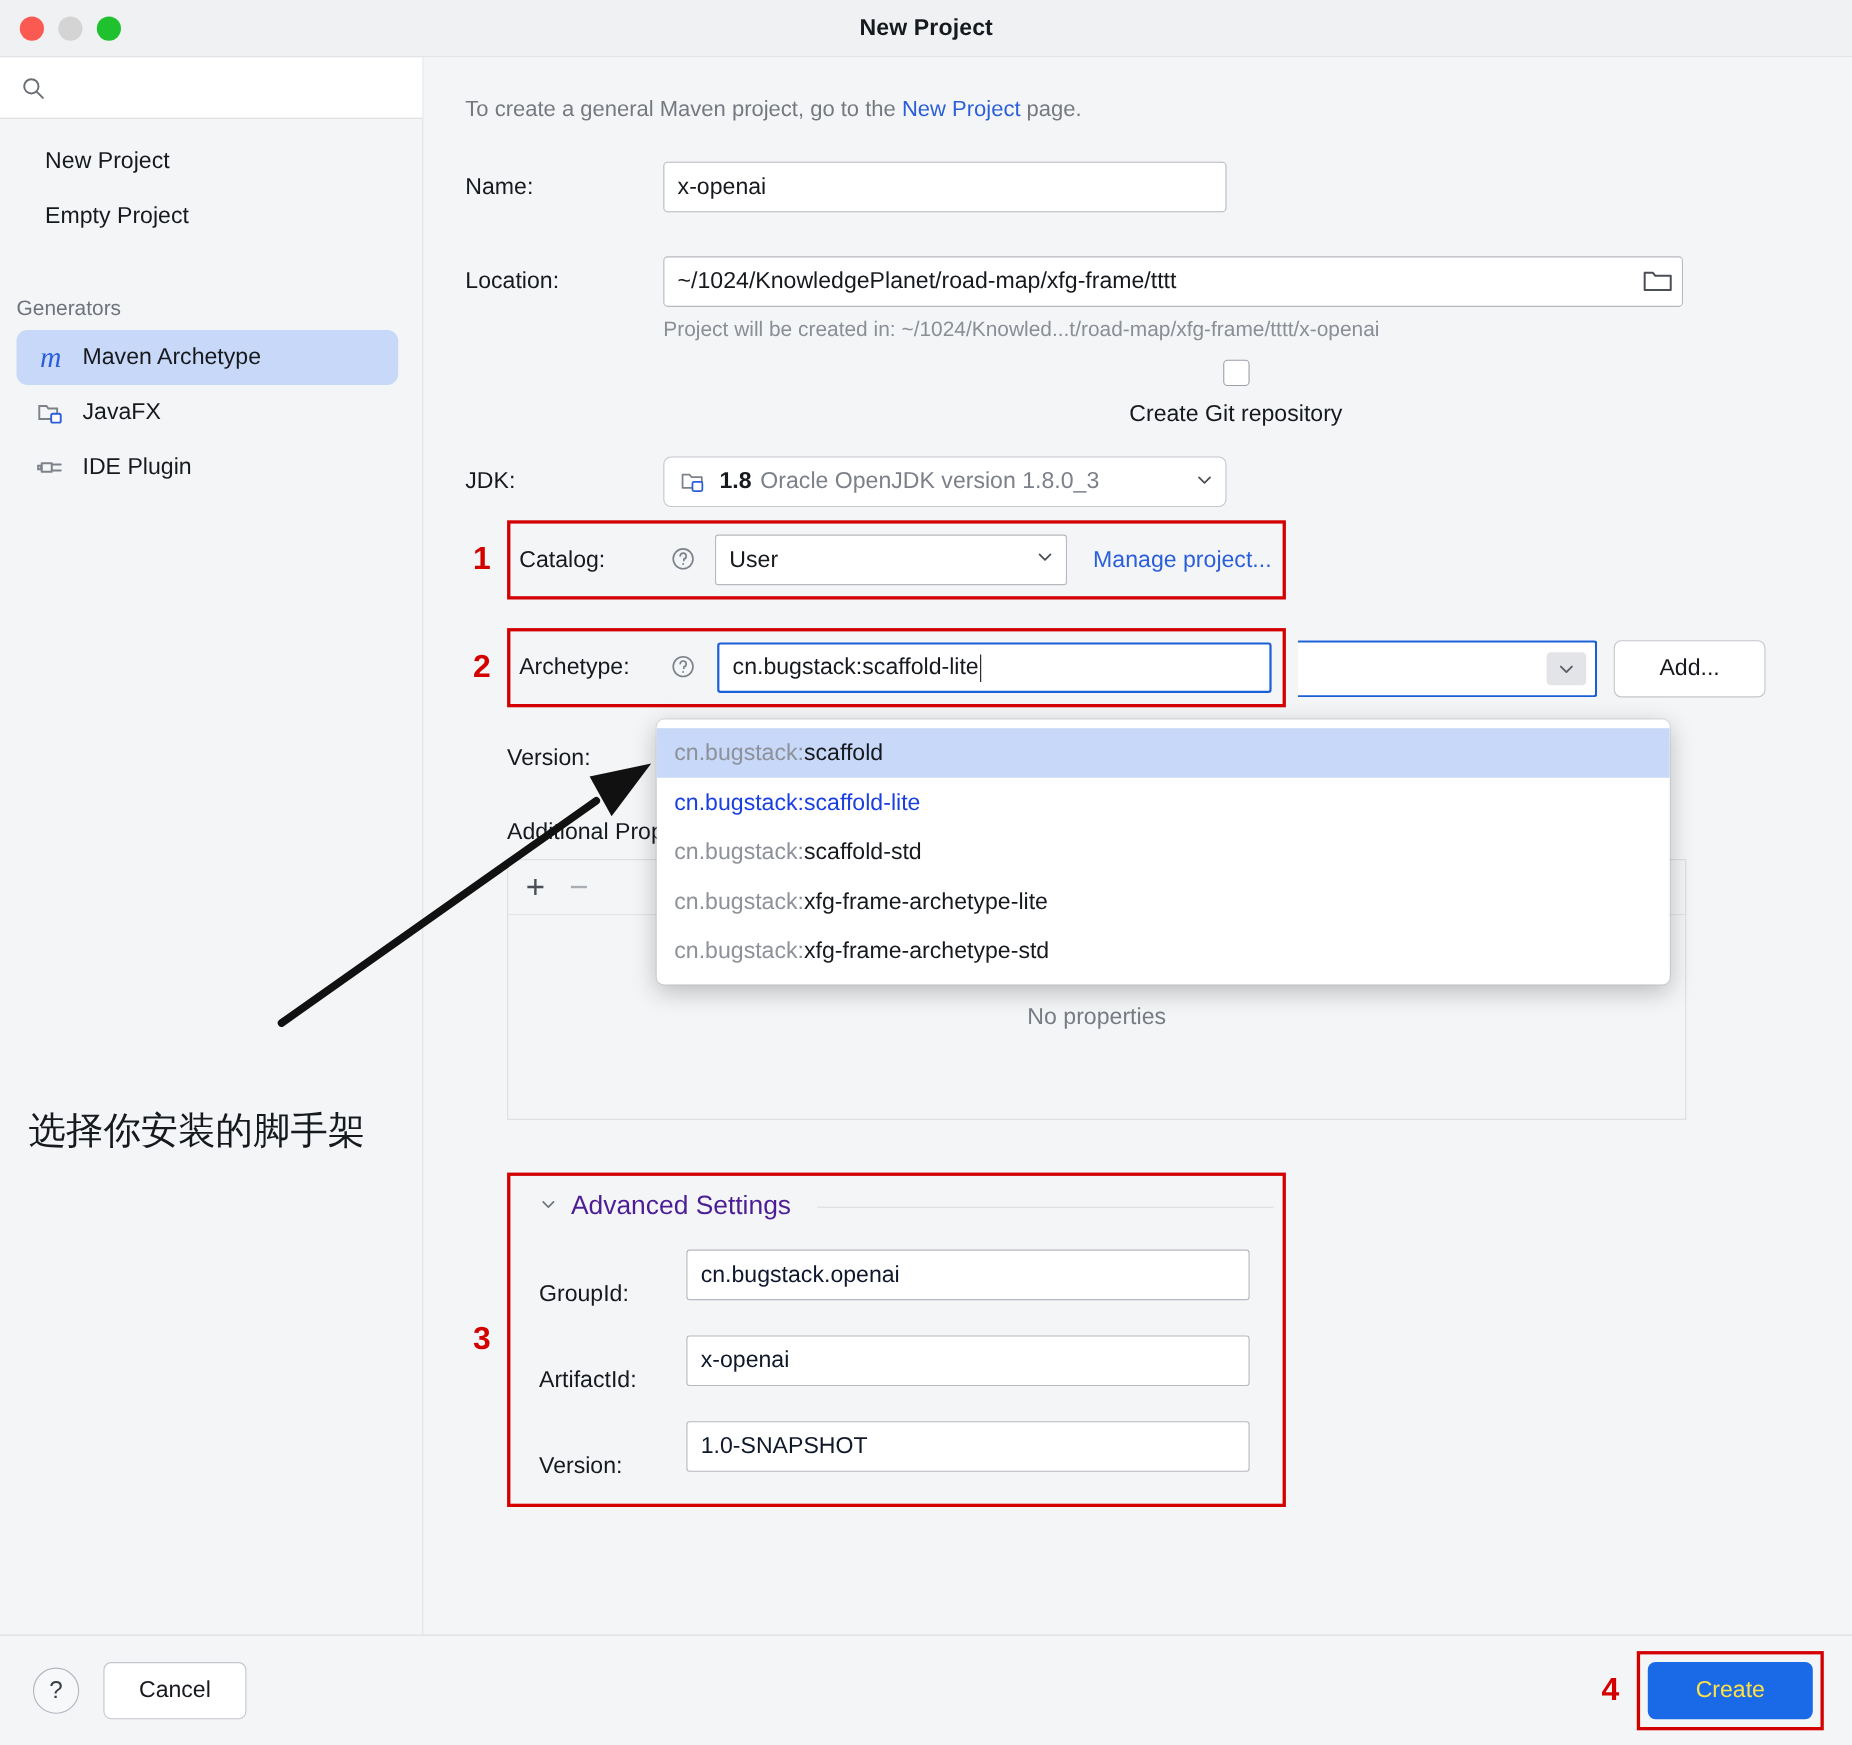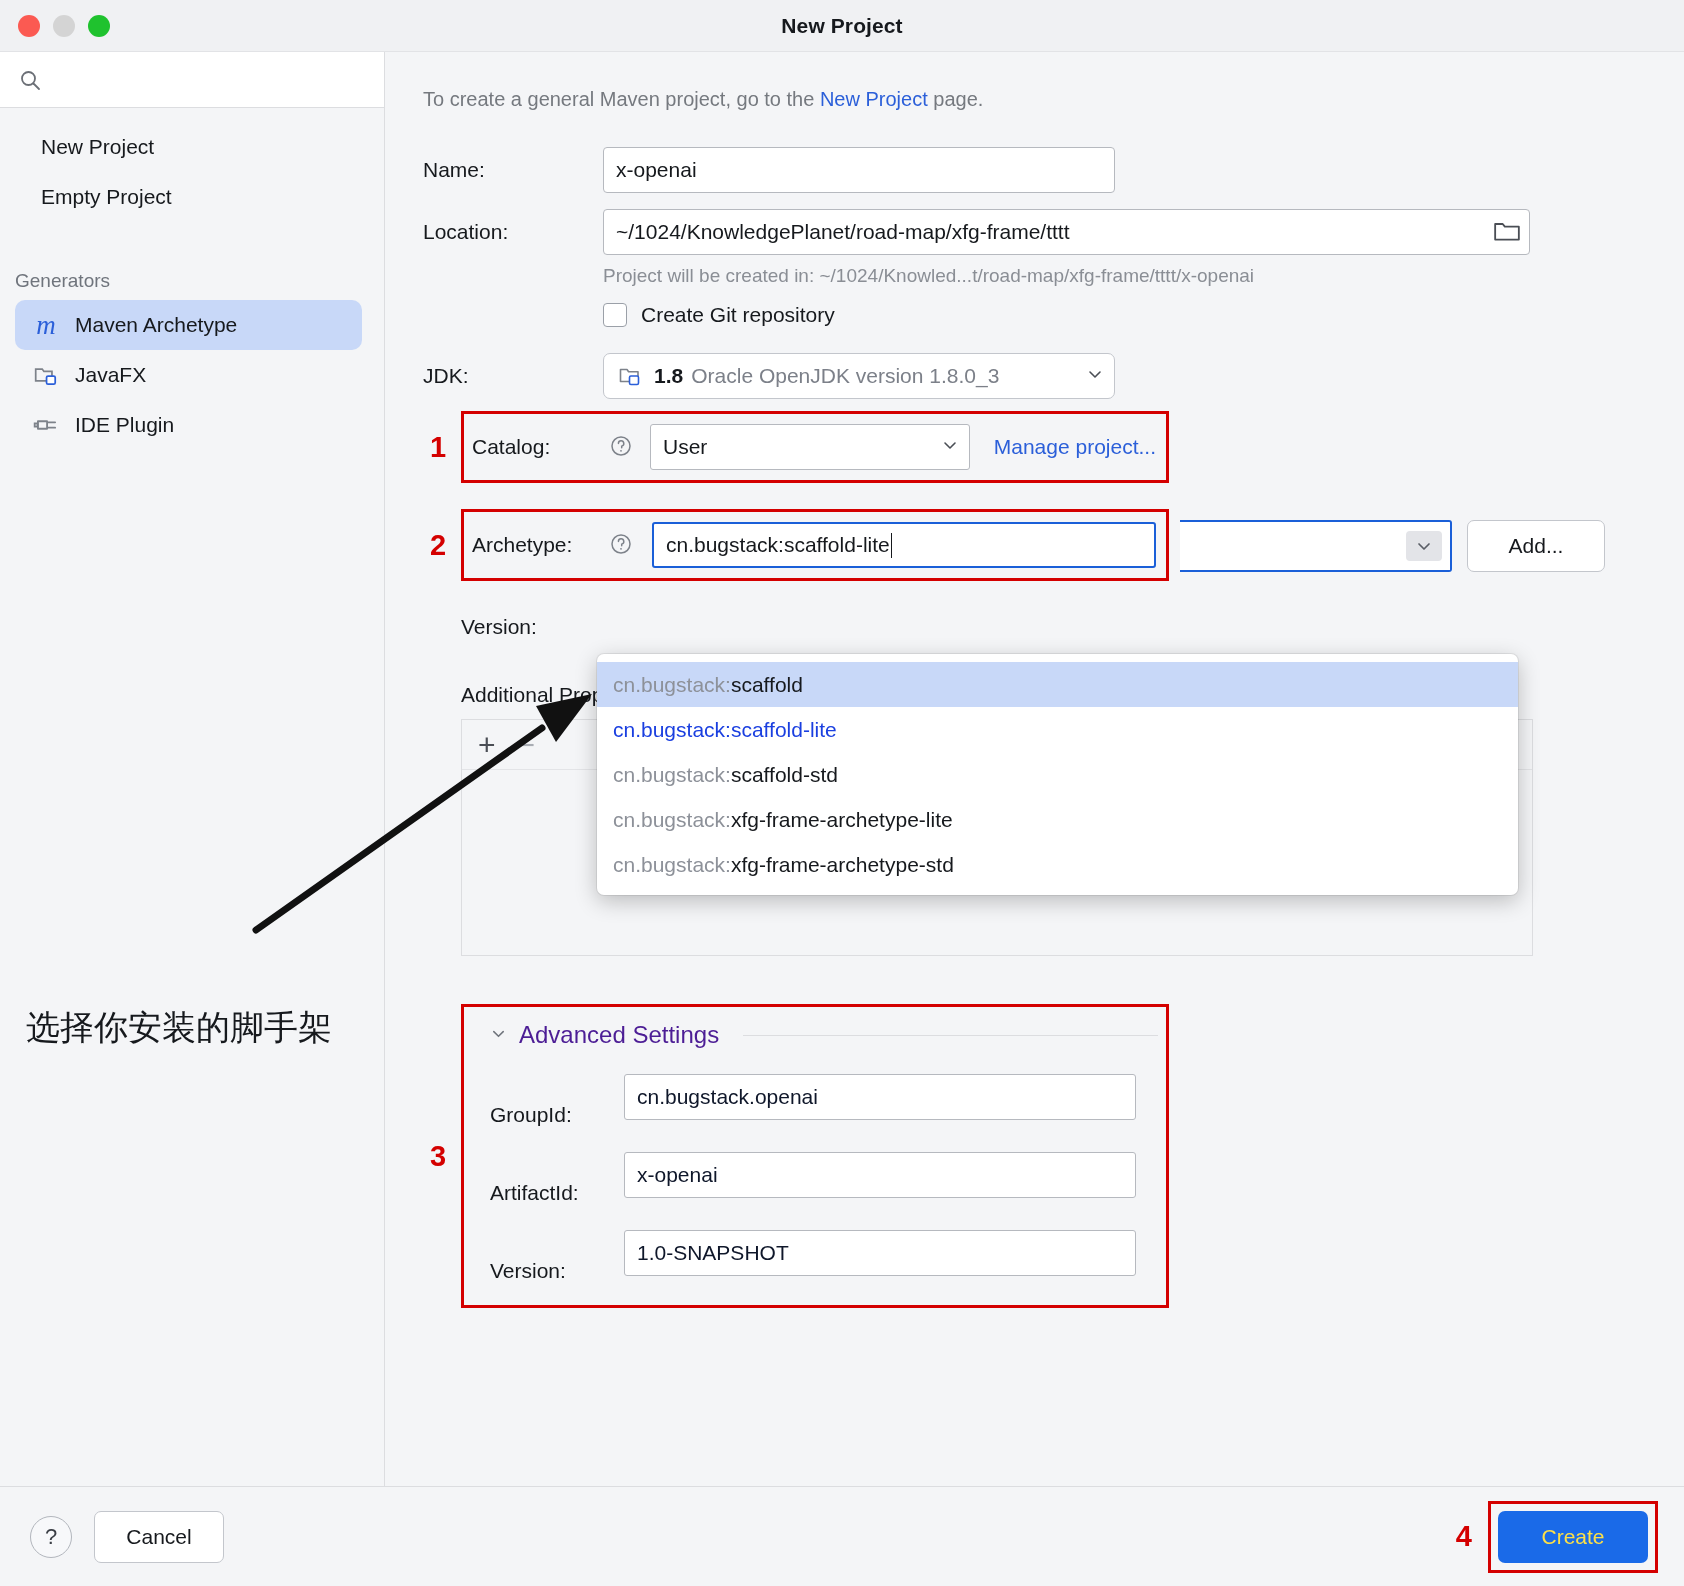--- a/index.html
+++ b/index.html
@@ -149,21 +149,21 @@
     transform: translateY(-50%);
     width: 28px; height: 26px;
     color: #4a4e55;
   }
 
   .sub-hint {
     font-size: 19px; color: #8a8e95;
     margin: 8px 0 16px 180px;
   }
 
-  .chk-row { display: flex; align-items: center; margin: 0 0 22px 180px; gap: 14px; }
+  .chk-row { display: flex; align-items: center; margin: 0 0 22px 180px; gap: 14px; flex-direction: column; }
   .chk {
     width: 24px; height: 24px;
     border: 1px solid #9ba0a8; border-radius: 4px;
     background: #fff;
   }
   .chk-lbl { font-size: 21px; color: #16191d; }
 
   .jdk-combo {
     width: 512px; height: 46px;
     background: #fff;
@@ -483,21 +483,21 @@
           <span>To create a general Maven project, go to the </span><a href="#">New Project</a><span> page.</span>
         </div>
 
         <div class="row">
           <div class="lbl">Name:</div>
           <div class="tf name-field">
             <span>x-openai</span>
           </div>
         </div>
 
-        <div class="row" style="margin-top:16px;align-items:center;">
+        <div class="row" style="margin-top:40px;align-items:center;">
           <div class="lbl">Location:</div>
           <div class="tf loc-field">
             <span>~/1024/KnowledgePlanet/road-map/xfg-frame/tttt</span>
             <span class="folder-btn">
               <svg viewBox="0 0 26 22" width="28" height="24" fill="none" stroke="currentColor" stroke-width="1.7">
                 <path d="M2 4.5h7l2 2.5h13v12H2z" stroke-linejoin="round"></path>
               </svg>
             </span>
           </div>
         </div>

